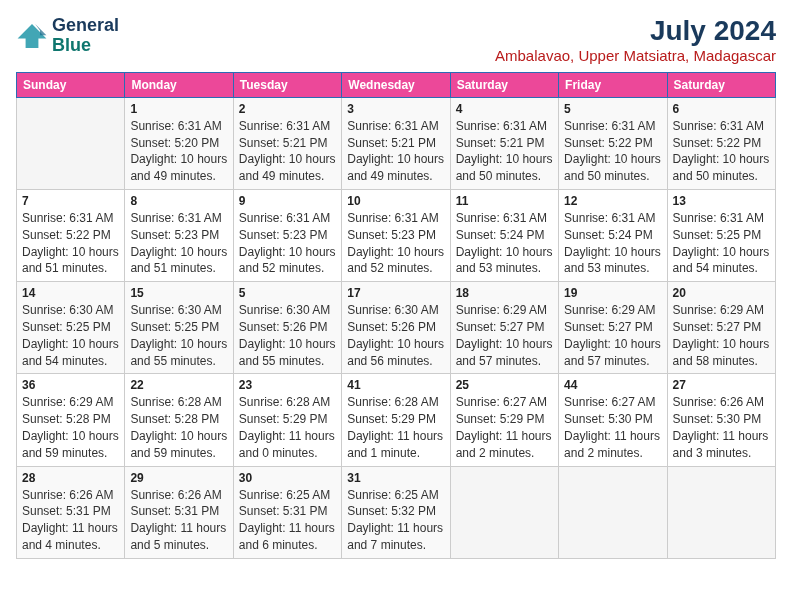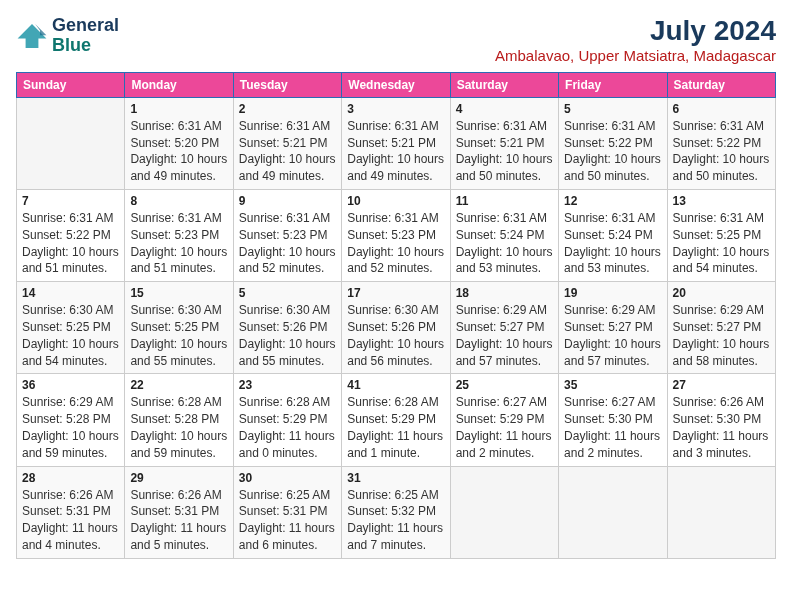--- a/index.html
+++ b/index.html
@@ -292,21 +292,21 @@
 and 1 minute.</div>
         </td>
         <td>
           <span class="day-num">25</span>
           <div class="cell-text" style="white-space: pre-line;">Sunrise: 6:27 AM
 Sunset: 5:29 PM
 Daylight: 11 hours
 and 2 minutes.</div>
         </td>
         <td>
-          <span class="day-num">35</span>
+          <span class="day-num">44</span>
           <div class="cell-text" style="white-space: pre-line;">Sunrise: 6:27 AM
 Sunset: 5:30 PM
 Daylight: 11 hours
 and 2 minutes.</div>
         </td>
         <td>
           <span class="day-num">27</span>
           <div class="cell-text" style="white-space: pre-line;">Sunrise: 6:26 AM
 Sunset: 5:30 PM
 Daylight: 11 hours

